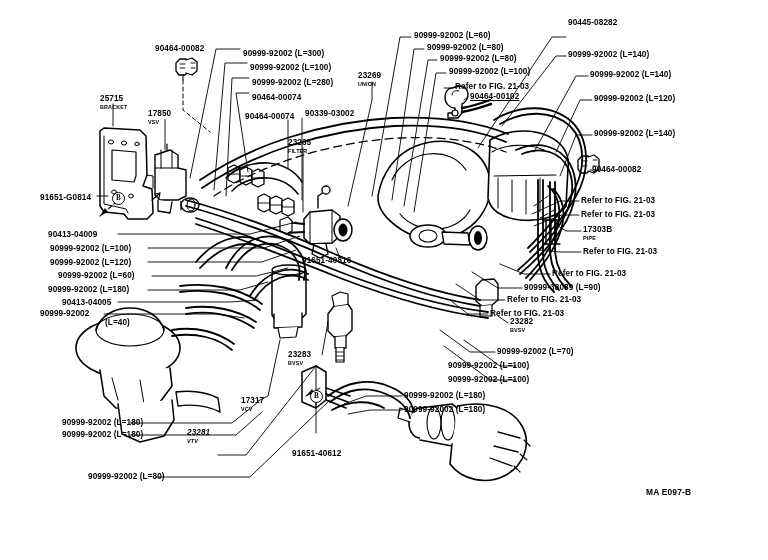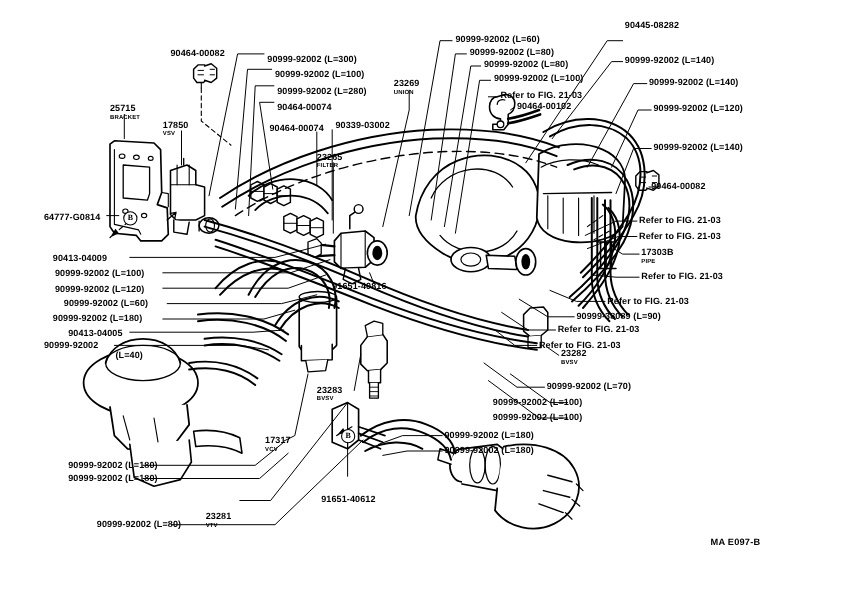--- a/index.html
+++ b/index.html
@@ -345,36 +345,36 @@
     </g>
     <path d="M306,396 L314,393 L312,389 Z" fill="#000" stroke="none"></path>
 
   </g>
 </svg>
 
 <div id="labels-layer">
       <div class="lbl" style="left: 155px; top: 45px;"><span>90464-00082</span></div>
       <div class="lbl" style="left: 100px; top: 95px;"><span>25715</span><span class="sub">BRACKET</span></div>
       <div class="lbl" style="left: 148px; top: 110px;"><span>17850</span><span class="sub">VSV</span></div>
-      <div class="lbl" style="left: 40px; top: 194px;"><span>64777-G0814</span></div>
+      <div class="lbl" style="left: 40px; top: 194px;"><span>91651-G0814</span></div>
       <div class="lbl" style="left: 243px; top: 50px;"><span>90999-92002 (L=300)</span></div>
       <div class="lbl" style="left: 250px; top: 64px;"><span>90999-92002 (L=100)</span></div>
       <div class="lbl" style="left: 252px; top: 79px;"><span>90999-92002 (L=280)</span></div>
       <div class="lbl" style="left: 252px; top: 94px;"><span>90464-00074</span></div>
       <div class="lbl" style="left: 245px; top: 113px;"><span>90464-00074</span></div>
       <div class="lbl" style="left: 305px; top: 110px;"><span>90339-03002</span></div>
       <div class="lbl" style="left: 288px; top: 139px;"><span>23265</span><span class="sub">FILTER</span></div>
       <div class="lbl" style="left: 358px; top: 72px;"><span>23269</span><span class="sub">UNION</span></div>
       <div class="lbl" style="left: 302px; top: 257px;"><span>91651-40816</span></div>
       <div class="lbl" style="left: 414px; top: 32px;"><span>90999-92002 (L=60)</span></div>
       <div class="lbl" style="left: 427px; top: 44px;"><span>90999-92002 (L=80)</span></div>
       <div class="lbl" style="left: 440px; top: 55px;"><span>90999-92002 (L=80)</span></div>
       <div class="lbl" style="left: 449px; top: 68px;"><span>90999-92002 (L=100)</span></div>
       <div class="lbl" style="left: 455px; top: 83px;"><span>Refer to FIG. 21-03</span></div>
-      <div class="lbl" style="left: 470px; top: 93px;"><span>90464-00102</span></div>
+      <div class="lbl" style="left: 470px; top: 93px; text-decoration: underline;"><span>90464-00102</span></div>
       <div class="lbl" style="left: 568px; top: 19px;"><span>90445-08282</span></div>
       <div class="lbl" style="left: 568px; top: 51px;"><span>90999-92002 (L=140)</span></div>
       <div class="lbl" style="left: 590px; top: 71px;"><span>90999-92002 (L=140)</span></div>
       <div class="lbl" style="left: 594px; top: 95px;"><span>90999-92002 (L=120)</span></div>
       <div class="lbl" style="left: 594px; top: 130px;"><span>90999-92002 (L=140)</span></div>
       <div class="lbl" style="left: 592px; top: 166px;"><span>90464-00082</span></div>
       <div class="lbl" style="left: 581px; top: 197px;"><span>Refer to FIG. 21-03</span></div>
       <div class="lbl" style="left: 581px; top: 211px;"><span>Refer to FIG. 21-03</span></div>
       <div class="lbl" style="left: 583px; top: 226px;"><span>17303B</span><span class="sub">PIPE</span></div>
       <div class="lbl" style="left: 583px; top: 248px;"><span>Refer to FIG. 21-03</span></div>
@@ -391,21 +391,21 @@
       <div class="lbl" style="left: 40px; top: 310px;"><span>90999-92002</span></div>
       <div class="lbl" style="left: 68px; top: 319px; padding-left: 37px;"><span>(L=40)</span></div>
       <div class="lbl" style="left: 510px; top: 318px;"><span>23282</span><span class="sub">BVSV</span></div>
       <div class="lbl" style="left: 497px; top: 348px;"><span>90999-92002 (L=70)</span></div>
       <div class="lbl" style="left: 448px; top: 362px;"><span>90999-92002 (L=100)</span></div>
       <div class="lbl" style="left: 448px; top: 376px;"><span>90999-92002 (L=100)</span></div>
       <div class="lbl" style="left: 288px; top: 351px;"><span>23283</span><span class="sub">BVSV</span></div>
       <div class="lbl" style="left: 241px; top: 397px;"><span>17317</span><span class="sub">VCV</span></div>
       <div class="lbl" style="left: 62px; top: 419px;"><span>90999-92002 (L=180)</span></div>
       <div class="lbl" style="left: 62px; top: 431px;"><span>90999-92002 (L=180)</span></div>
-      <div class="lbl" style="left: 187px; top: 466px;"><span>23281</span><span class="sub">VTV</span></div>
+      <div class="lbl" style="left: 187px; top: 429px; font-style: italic;"><span>23281</span><span class="sub">VTV</span></div>
       <div class="lbl" style="left: 88px; top: 473px;"><span>90999-92002 (L=80)</span></div>
       <div class="lbl" style="left: 404px; top: 392px;"><span>90999-92002 (L=180)</span></div>
       <div class="lbl" style="left: 404px; top: 406px;"><span>90999-92002 (L=180)</span></div>
       <div class="lbl" style="left: 292px; top: 437px; margin-top: 13px;"><span>91651-40612</span></div>
       <div class="bcirc" style="left: 112px; top: 192px;">B</div>
       <div class="bcirc" style="left: 310px; top: 390px;">B</div>
     </div>
 
 <div class="code" style="left:646px;top:487px;">MA E097-B</div>
 

